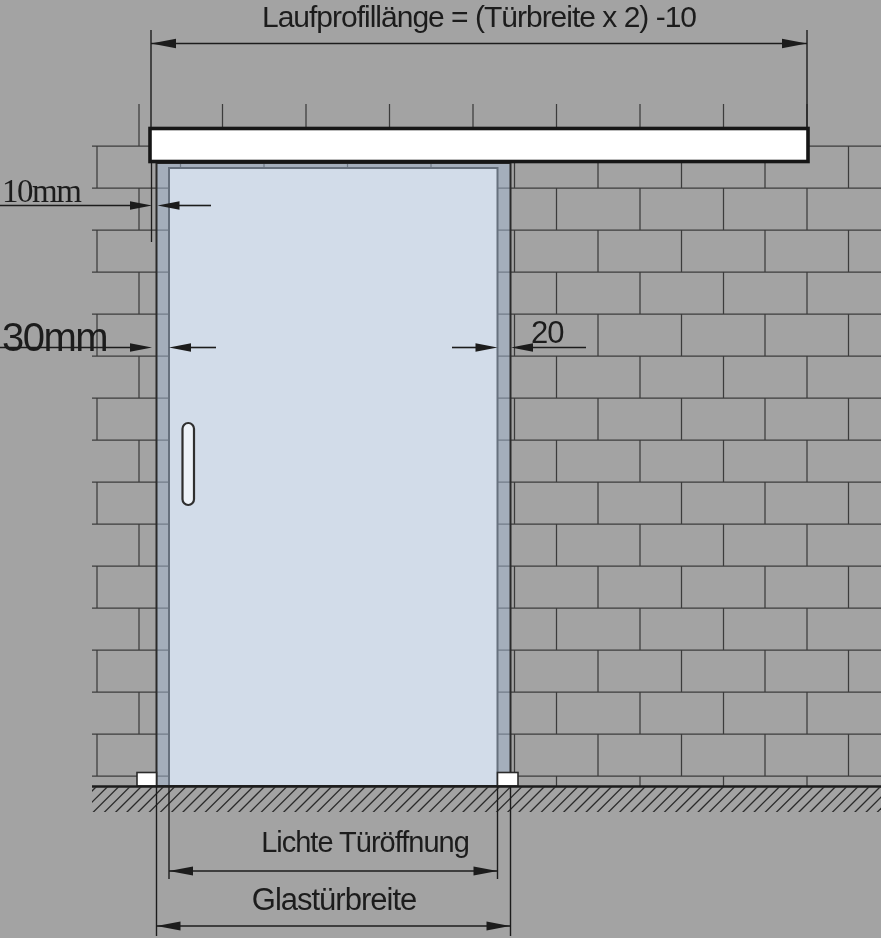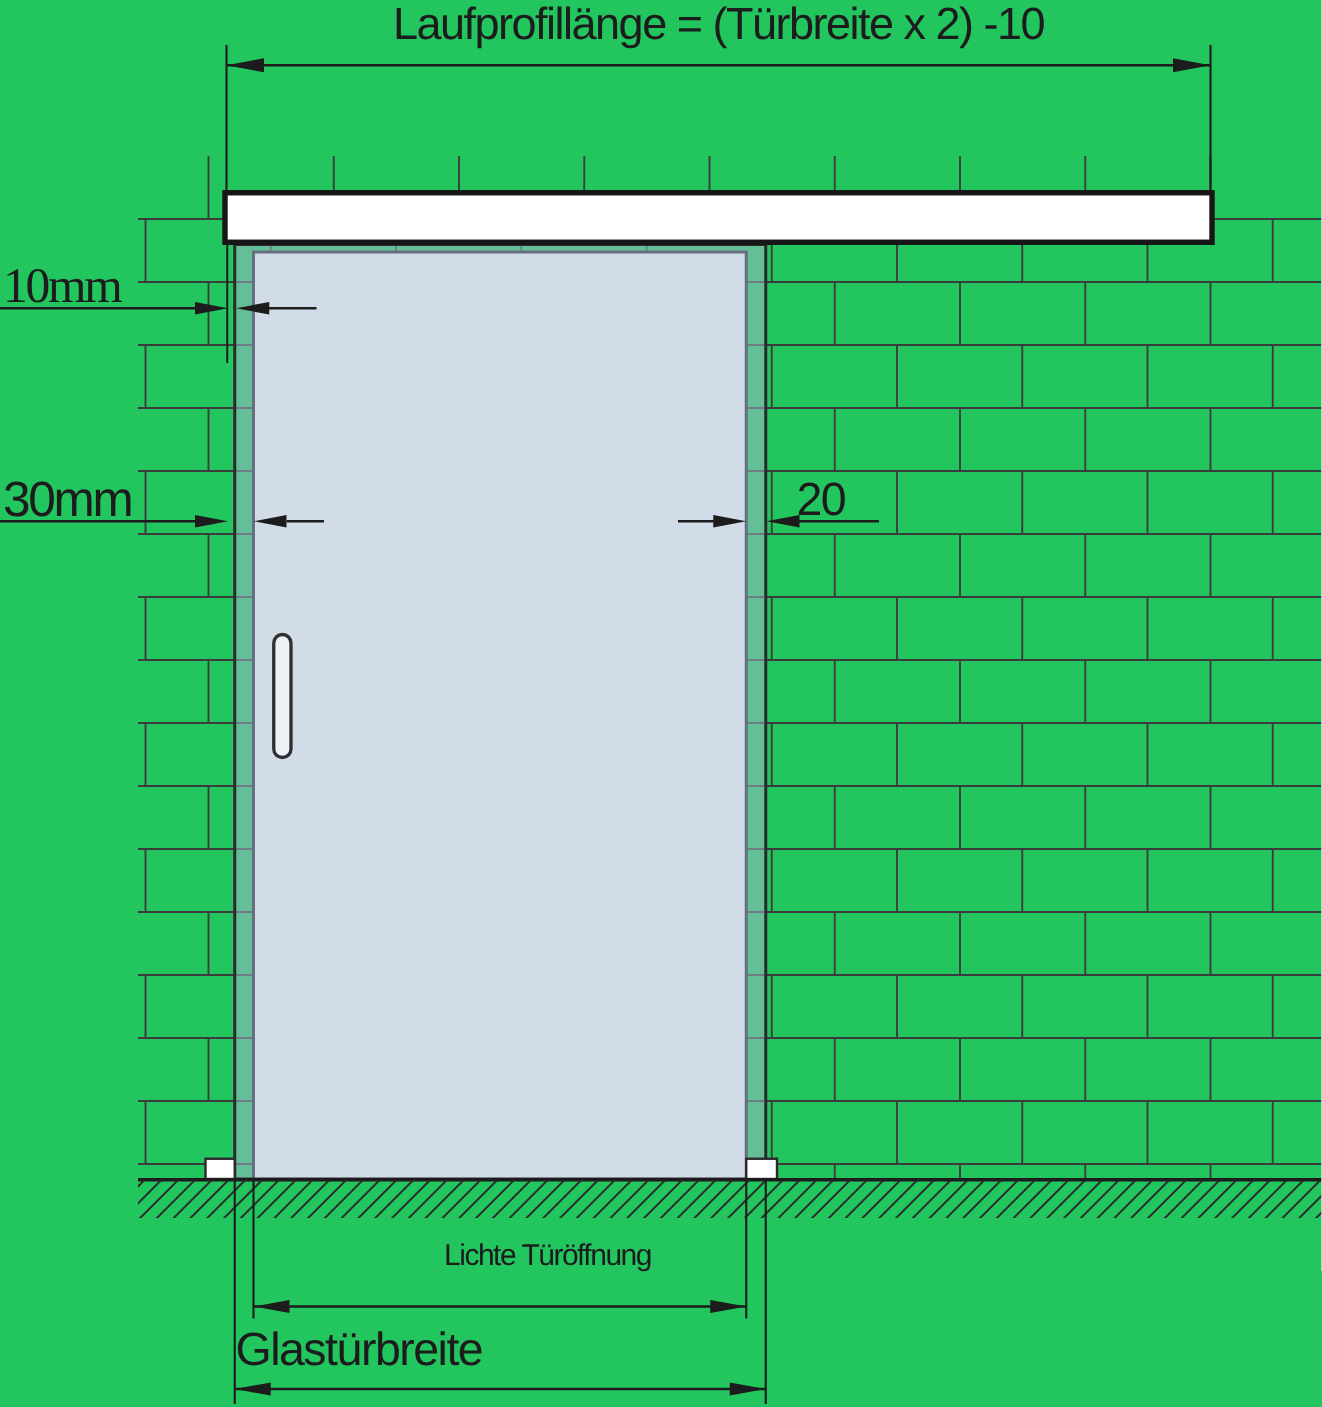--- a/index.html
+++ b/index.html
@@ -1,27 +1,27 @@
 <!DOCTYPE html>
 <html><head>
 <meta charset="utf-8">
 <style>
   html,body{margin:0;padding:0;background:#ffffff;}
   #stage{
-    position:relative;width:881px;height:938px;background:#22c55e;
+    position:relative;width:881px;height:938px;background:#a3a3a3;
     font-family:"Liberation Sans", sans-serif;color:#1c1c1c;overflow:hidden;
   }
   #drawing{position:absolute;left:0;top:0;}
   .lbl{position:absolute;white-space:nowrap;color:#1c1c1c;line-height:1.05;}
   .lbl-title{left:150px;top:1px;width:658px;text-align:center;font-size:30px;letter-spacing:-1px;}
   .lbl-10mm{left:2px;top:174px;font-size:33px;letter-spacing:-1.5px;font-family:Liberation Serif, serif;}
-  .lbl-30mm{left:2px;top:316px;font-size:33px;letter-spacing:-1.5px;}
+  .lbl-30mm{left:2px;top:316px;font-size:40px;letter-spacing:-1.5px;}
   .lbl-30{left:531px;top:317px;font-size:31px;letter-spacing:-1px;}
-  .lbl-lichte{left:169px;top:827px;width:392px;text-align:center;font-size:20px;letter-spacing:-1px;}
-  .lbl-glas{left:157px;top:884px;width:354px;font-size:31px;letter-spacing:-1px;}
+  .lbl-lichte{left:169px;top:827px;width:392px;text-align:center;font-size:29px;letter-spacing:-1px;}
+  .lbl-glas{left:157px;top:884px;width:354px;text-align:center;font-size:31px;letter-spacing:-1px;}
 </style>
 </head>
 <body>
 
 <div id="stage">
 
   <svg id="drawing" width="881" height="938" viewBox="0 0 881 938">
 
     <defs>
       <clipPath id="hatch-clip">

